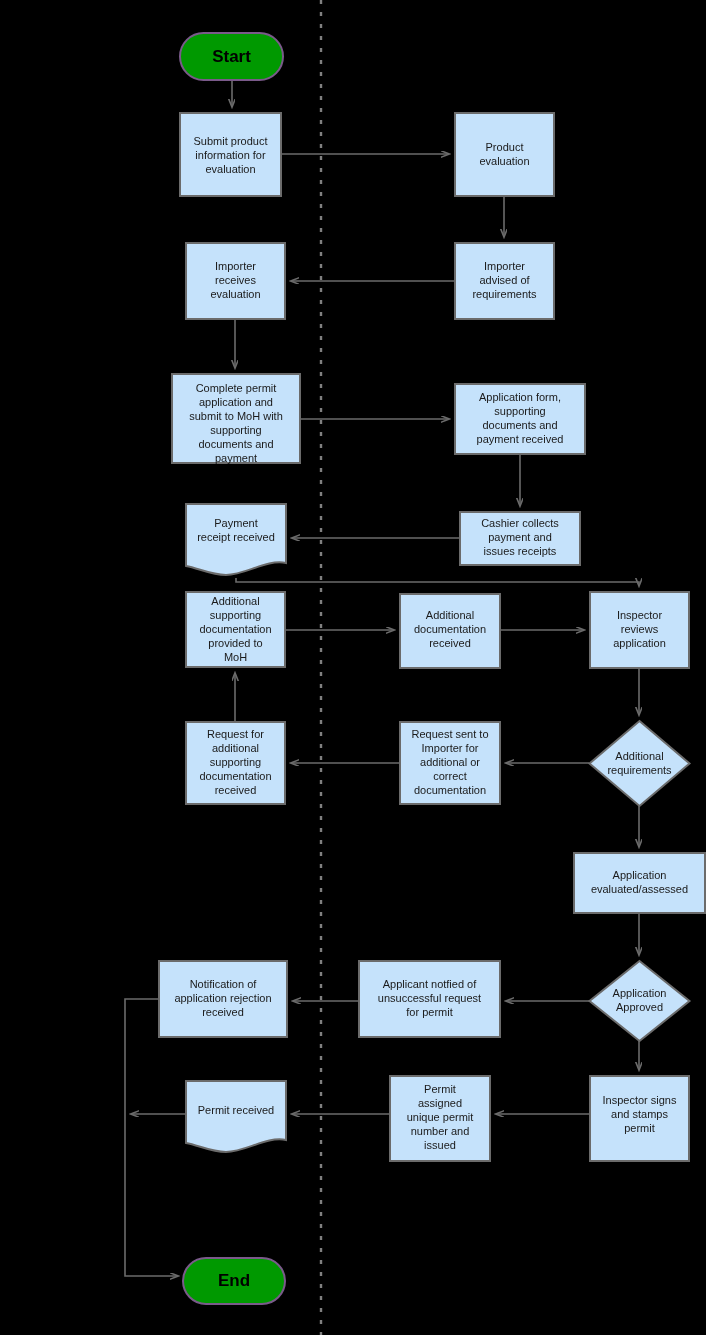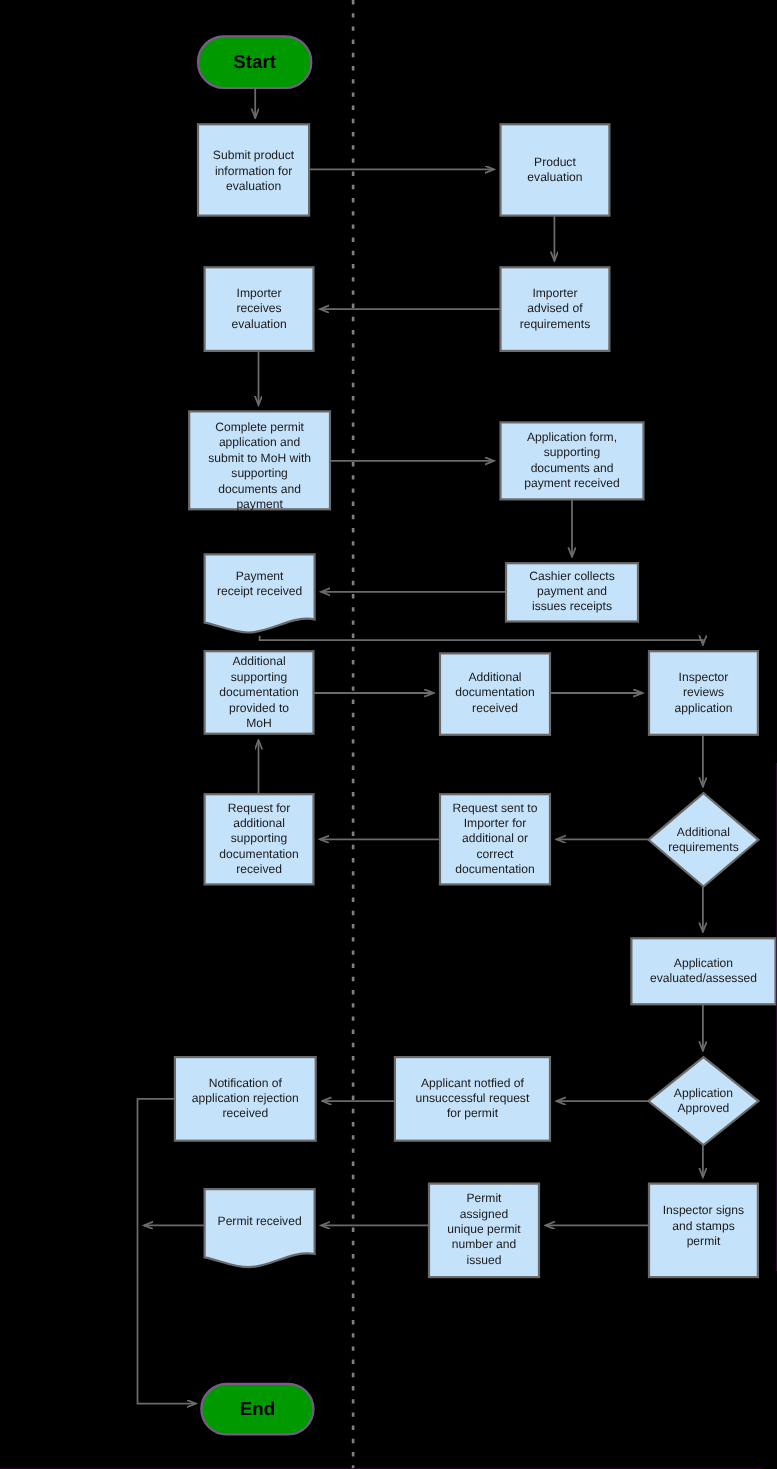--- a/index.html
+++ b/index.html
@@ -4,21 +4,21 @@
 <style>
   html, body {
     margin: 0;
     padding: 0;
     background: #000000;
   }
   #canvas-wrap {
     position: relative;
     width: 706px;
     height: 1335px;
-    background: #a21caf;
+    background: #0369a1;
     overflow: hidden;
   }
   svg.flow {
     display: block;
     width: 706px;
     height: 1335px;
   }
   .node-text {
     font-family: "Liberation Sans", sans-serif;
     font-size: 11px;

